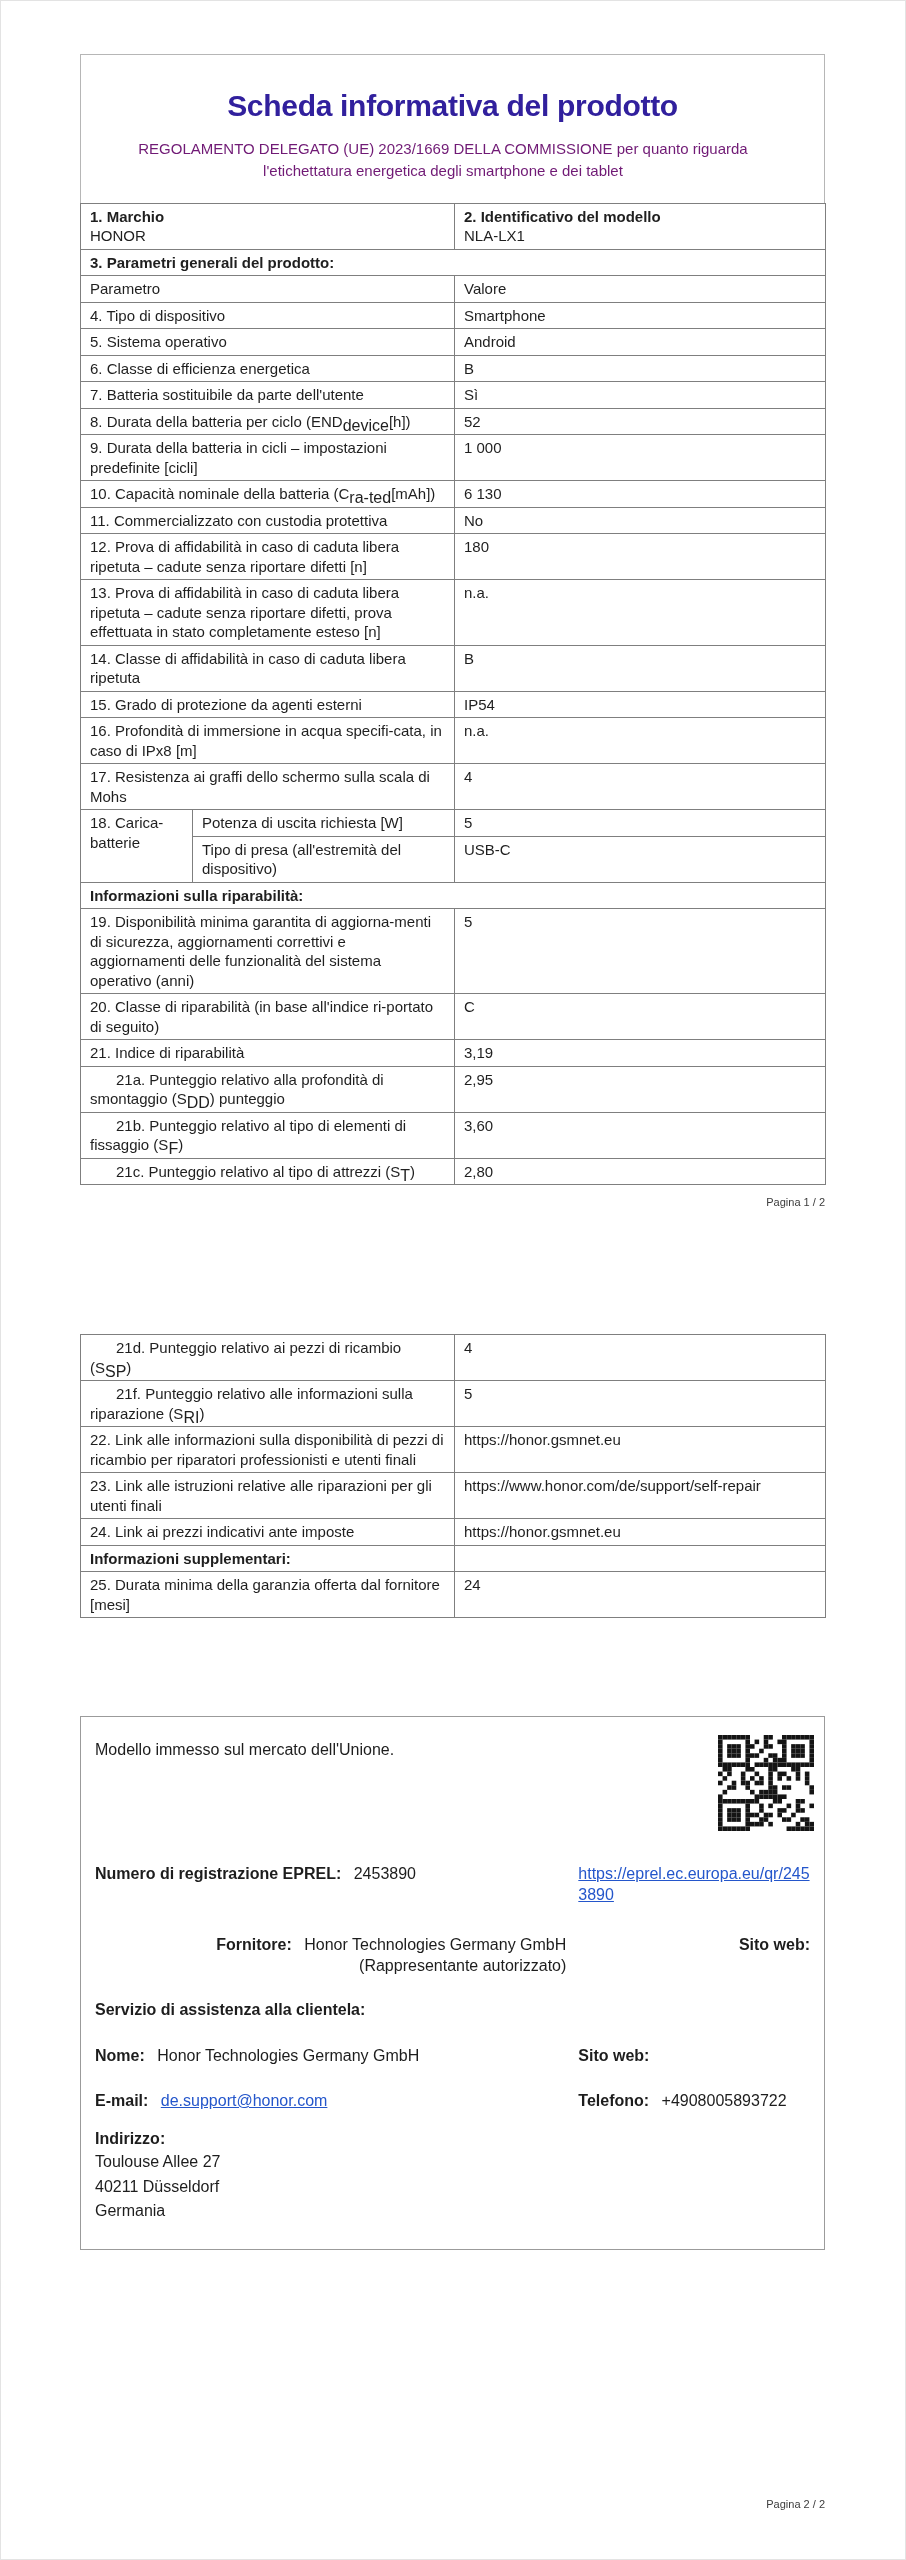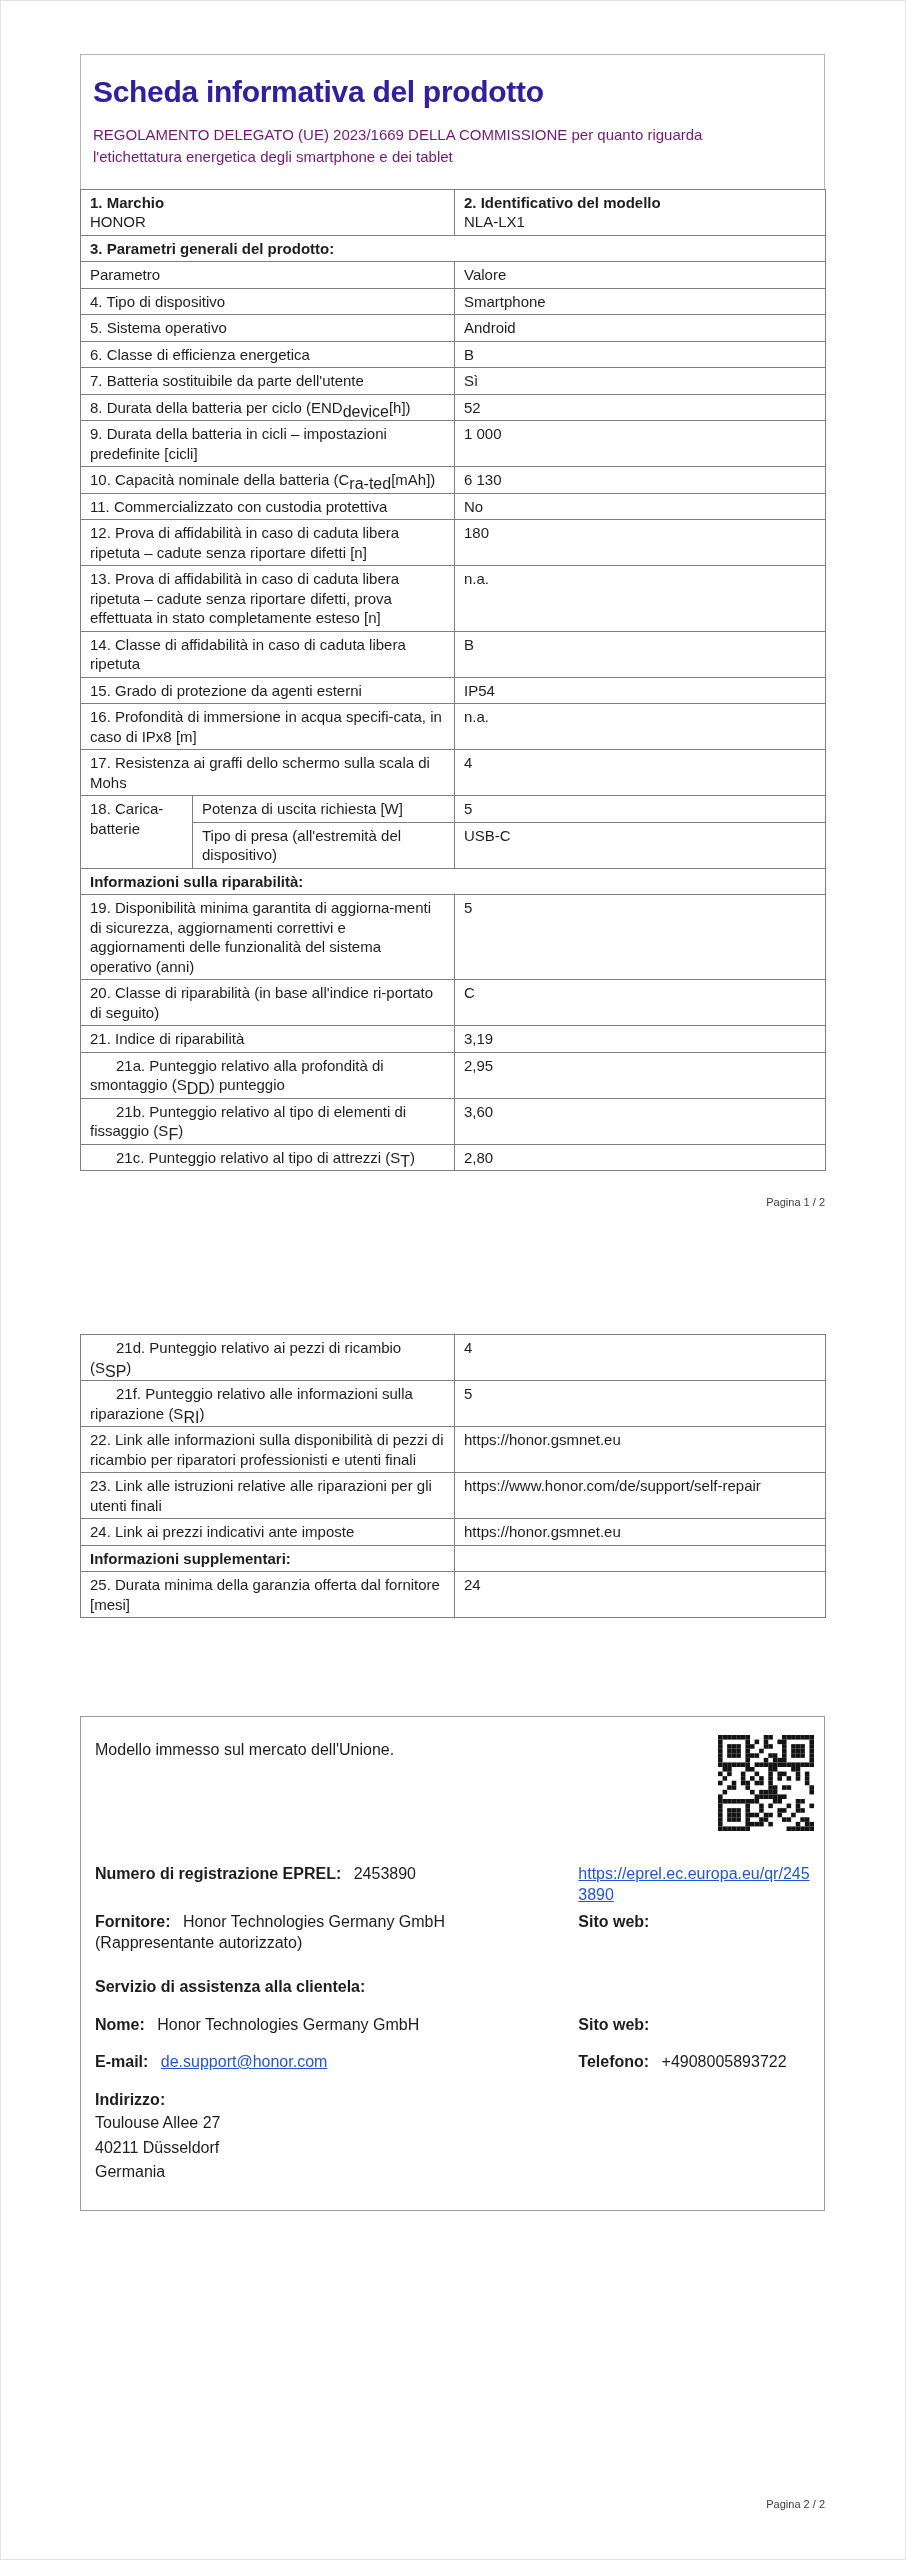--- a/index.html
+++ b/index.html
@@ -9,21 +9,21 @@
     background:#ffffff;
     font-family:"Liberation Sans",sans-serif;
     color:#1d1d1d;
     box-shadow:inset 0 0 0 1px #e3e3e3;
     overflow:hidden;
   }
   .sheet{position:absolute;left:80px;width:745px;box-sizing:border-box;}
   #page1{top:54px;}
   .titlebox{
     border:1px solid #b6b6b6;border-bottom:none;
-    padding:16px 12px 20px 12px;box-sizing:border-box;
+    padding:30px 12px 20px 12px;box-sizing:border-box;text-align:center;
   }
   h1{
     margin:4px 0 14px 0;
     font-size:30px;line-height:1.15;
     font-weight:bold;color:var(--title-color,#31209d);
     letter-spacing:-0.3px;
   }
   .reg{margin:0;font-size:15px;line-height:1.5;max-width:700px;color:#701a75;}
   table{border-collapse:collapse;width:745px;table-layout:fixed;font-size:15px;line-height:1.3;}
   td{border:1px solid #7f7f7f;padding:3px 9px;vertical-align:top;color:#1f1f1f;}
@@ -38,25 +38,25 @@
   #footer2{top:2498px;}
   #table2wrap{top:1334px;}
   #infobox{
     top:1716px;
     border:1px solid #9b9b9b;
     padding:22px 14px 26px 14px;
     font-size:16px;line-height:1.35;
     position:absolute;
   }
   .qr{position:absolute;top:18px;right:10px;width:96px;height:96px;}
-  .irow{display:flex;margin-top:16px;}
+  .irow{display:flex;margin-top:24px;}
   .irow .lcol{width:486px;padding-right:12px;box-sizing:border-box;overflow-wrap:break-word;}
   .irow .rcol{width:233px;word-break:break-all;}
   .irow.eprel{margin-top:102px;}
-  .irow.fornitore{margin-top:5px;}
+  .irow.fornitore{margin-top:28px;text-align:right;}
   .servizio{margin:22px 0 0 0;font-weight:bold;}
   .indirizzo{margin:16px 0 0 0;font-weight:bold;}
   .addr{margin:2px 0 0 0;line-height:1.4;}
   a.link{color:var(--link-color,#2456cb);text-decoration:underline;cursor:pointer;}
   .val-sp{margin-left:8px;}
 </style>
 </head>
 <body style="--title-color: #31209d; --link-color: #2456cb;">
 
 <div class="sheet" id="page1">

